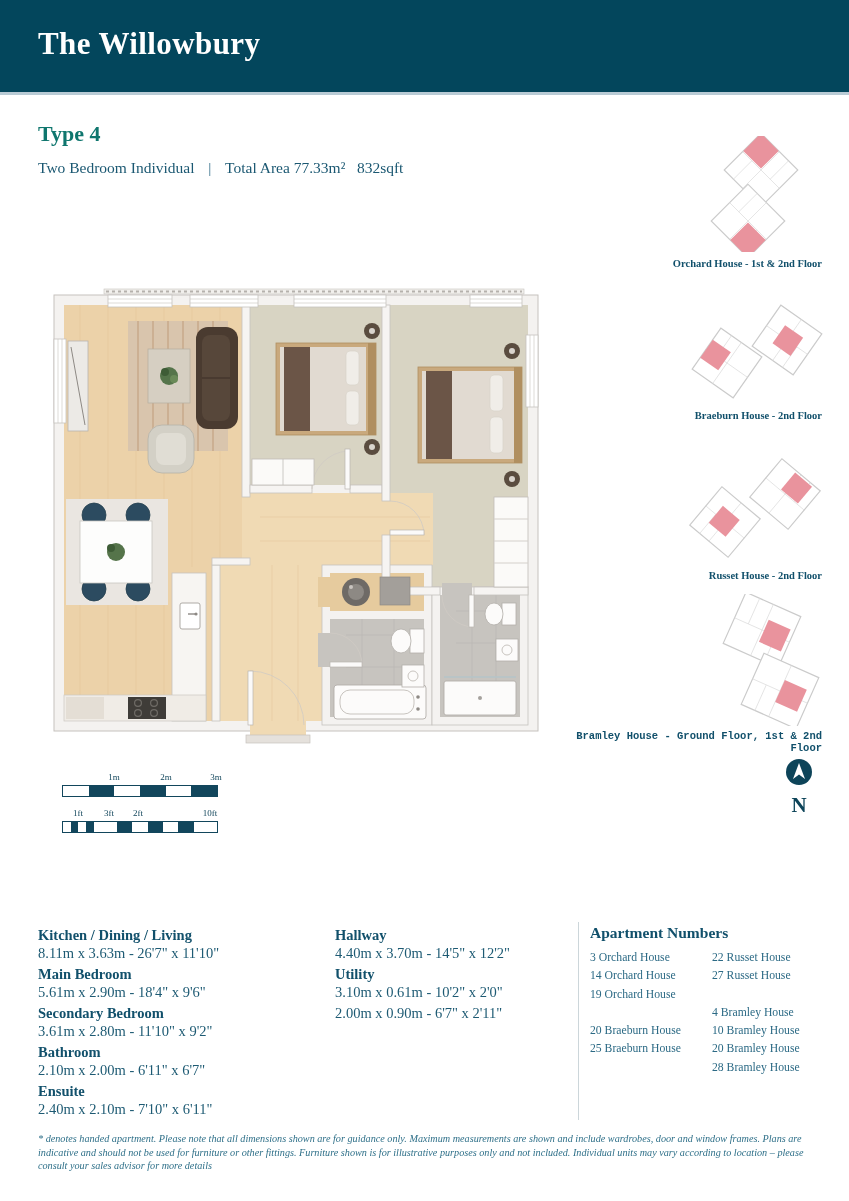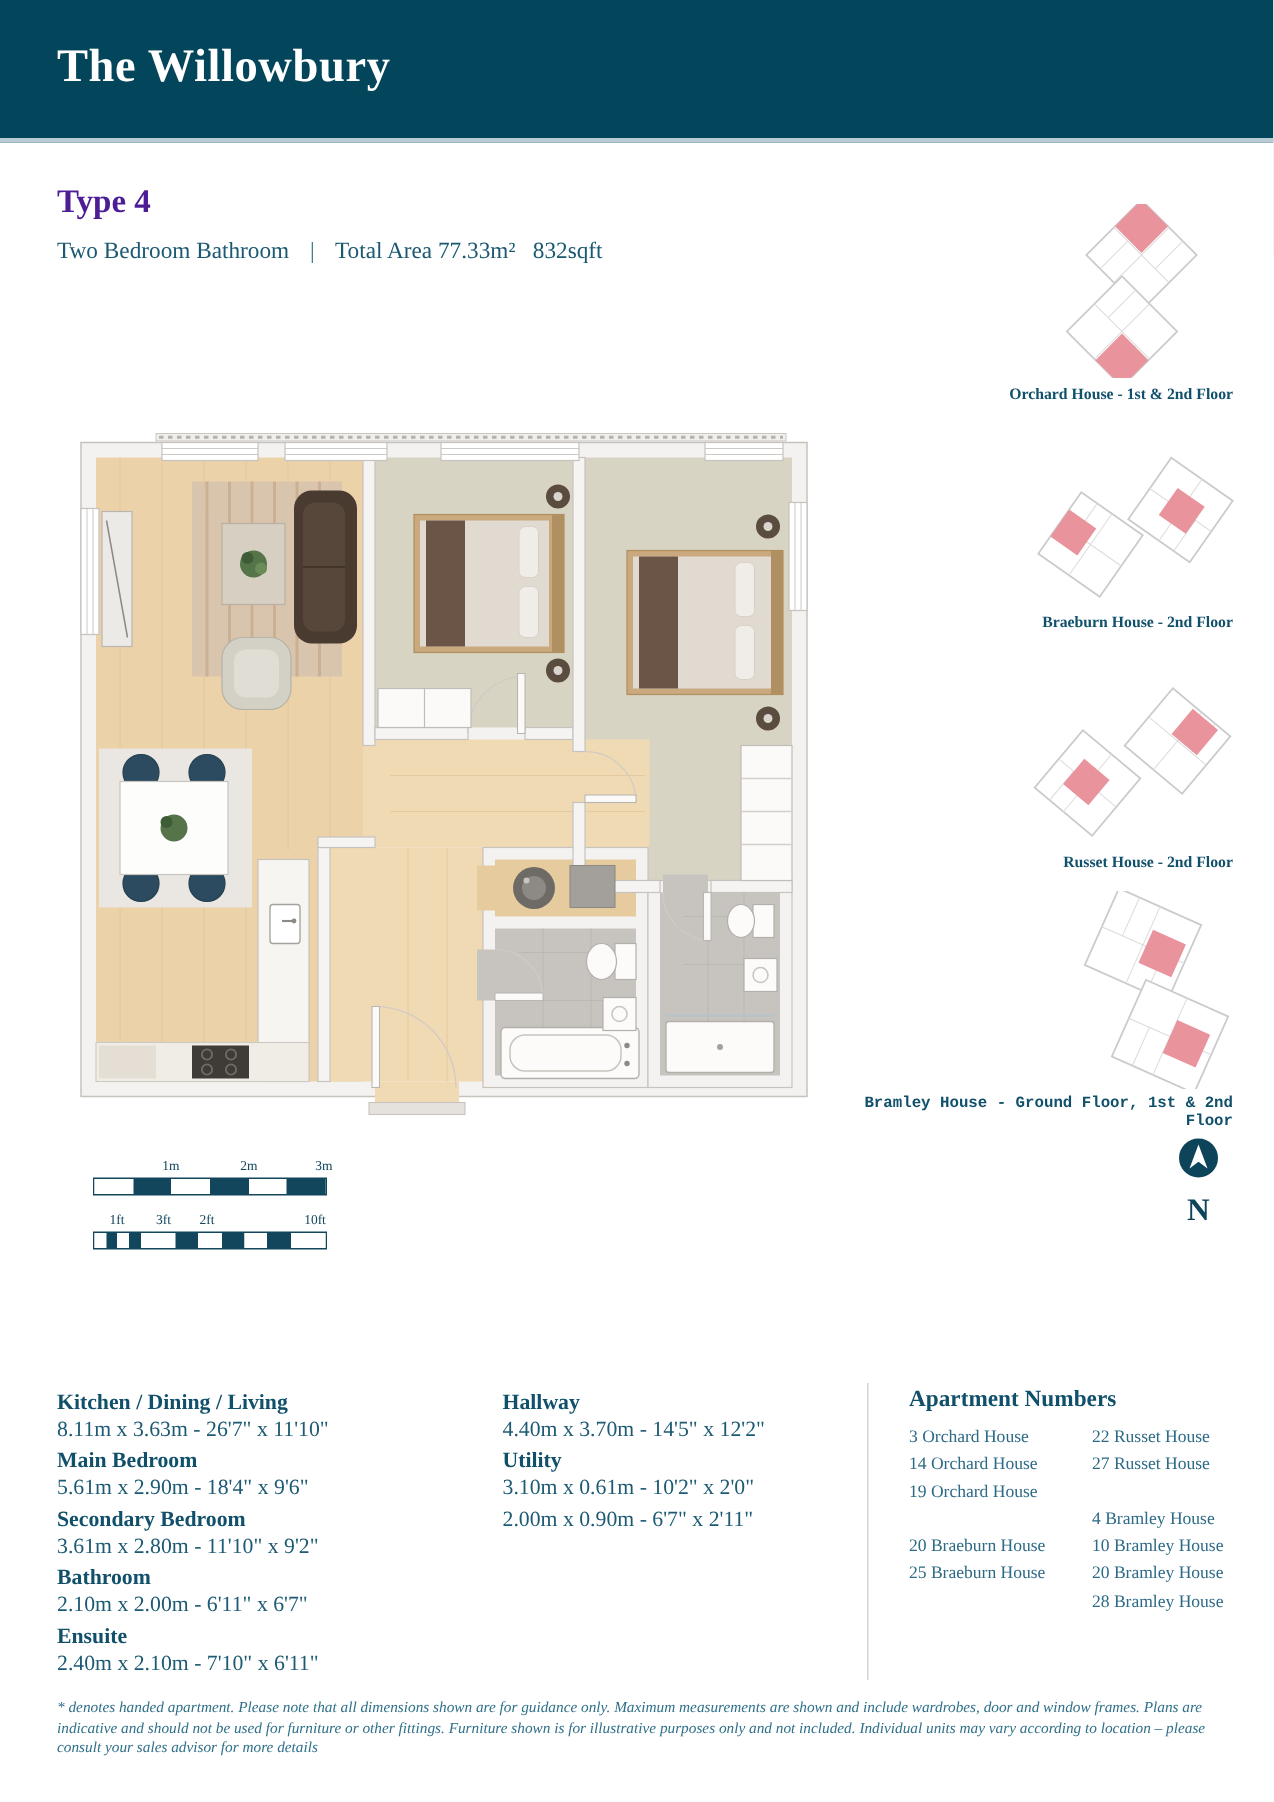--- a/index.html
+++ b/index.html
@@ -4,21 +4,21 @@
 <style>
   html,body{margin:0;padding:0;background:#e9e9e9;}
   .page{position:relative;width:849px;height:1201px;background:#ffffff;overflow:hidden;
         font-family:"Liberation Serif","DejaVu Serif",serif;}
   
   .header{position:absolute;left:0;top:0;width:849px;height:92px;background:#03465c;
           border-bottom:3px solid #b9cbd5;}
   .header h1{position:absolute;left:38px;top:26px;margin:0;font-size:31px;font-weight:bold;
              color:#ffffff;letter-spacing:.4px;}
   
-  .type-title{position:absolute;left:38px;top:121px;font-size:22px;font-weight:bold;color:#4c1d95;}
+  .type-title{position:absolute;left:38px;top:121px;font-size:22px;font-weight:bold;color:#0f766e;}
   .subtitle{position:absolute;left:38px;top:159px;font-size:15.5px;color:#1b5872;}
   .subtitle .sep{display:inline-block;margin:0 10px;color:#35708a;}
   
   .locator-label{position:absolute;left:560px;width:262px;text-align:right;
                  font-size:10.5px;font-weight:bold;color:#11506b;}
   .locator-svg{position:absolute;}
   
   .scalebars{position:absolute;left:62px;top:772px;width:156px;height:66px;font-size:9px;color:#12465c;}
   .slabels{position:absolute;left:0;width:156px;height:11px;}
   .slabels span{position:absolute;transform:translateX(-50%);white-space:nowrap;}
@@ -31,21 +31,21 @@
   .compass .n{display:block;margin-top:1px;font-size:21px;font-weight:bold;color:#0d4459;line-height:22px;}
   
   .rooms-col{position:absolute;top:926px;}
   .rooms-col.c1{left:38px;width:290px;}
   .rooms-col.c2{left:335px;width:240px;}
   .room{margin-bottom:3px;}
   .room-name{font-size:14.5px;font-weight:bold;color:#11506b;line-height:18px;}
   .room-dims{font-size:14.5px;color:#1d5a73;line-height:18px;}
   .vdivider{position:absolute;left:578px;top:922px;width:1px;height:198px;background:#ccd6da;}
   
-  .apt{position:absolute;left:590px;top:924px;width:240px;margin-left:16px;}
+  .apt{position:absolute;left:590px;top:924px;width:240px;}
   .apt-heading{font-size:15.5px;font-weight:bold;color:#11506b;margin-bottom:9px;}
   .apt-cols{display:flex;}
   .apt-col{display:flex;flex-direction:column;}
   .apt-col.a{width:122px;}
   .apt-col.b{width:118px;}
   .apt-row{height:18.3px;font-size:11.7px;color:#2c6a85;white-space:nowrap;}
   
   .footer{position:absolute;left:38px;top:1132px;width:772px;font-size:10.2px;font-style:italic;
           color:#2f7089;line-height:13.5px;}
   
@@ -55,21 +55,21 @@
 <body>
 
 <div class="page">
 
   <div class="header">
     <h1>The Willowbury</h1>
   </div>
 
   <div class="type-title">Type 4</div>
   <div class="subtitle">
-    <span>Two Bedroom Bathroom</span>
+    <span>Two Bedroom Individual</span>
     <span class="sep">|</span>
     <span>Total Area 77.33m²</span>
     <span>&nbsp;</span>
     <span>832sqft</span>
   </div>
 
   <svg class="locator-svg" style="left:675px;top:136px;" width="160" height="116" viewBox="0 0 160 116">
     <g transform="translate(86,34) rotate(45)">
       <rect x="-26" y="-26" width="52" height="52" fill="#ffffff" stroke="#cbcbcb" stroke-width="1.2"></rect>
       <path d="M-26 0 H26 M0 -26 V26 M13 -26 V0 M-13 0 V26" stroke="#dcdcdc" stroke-width="0.7" fill="none"></path>

